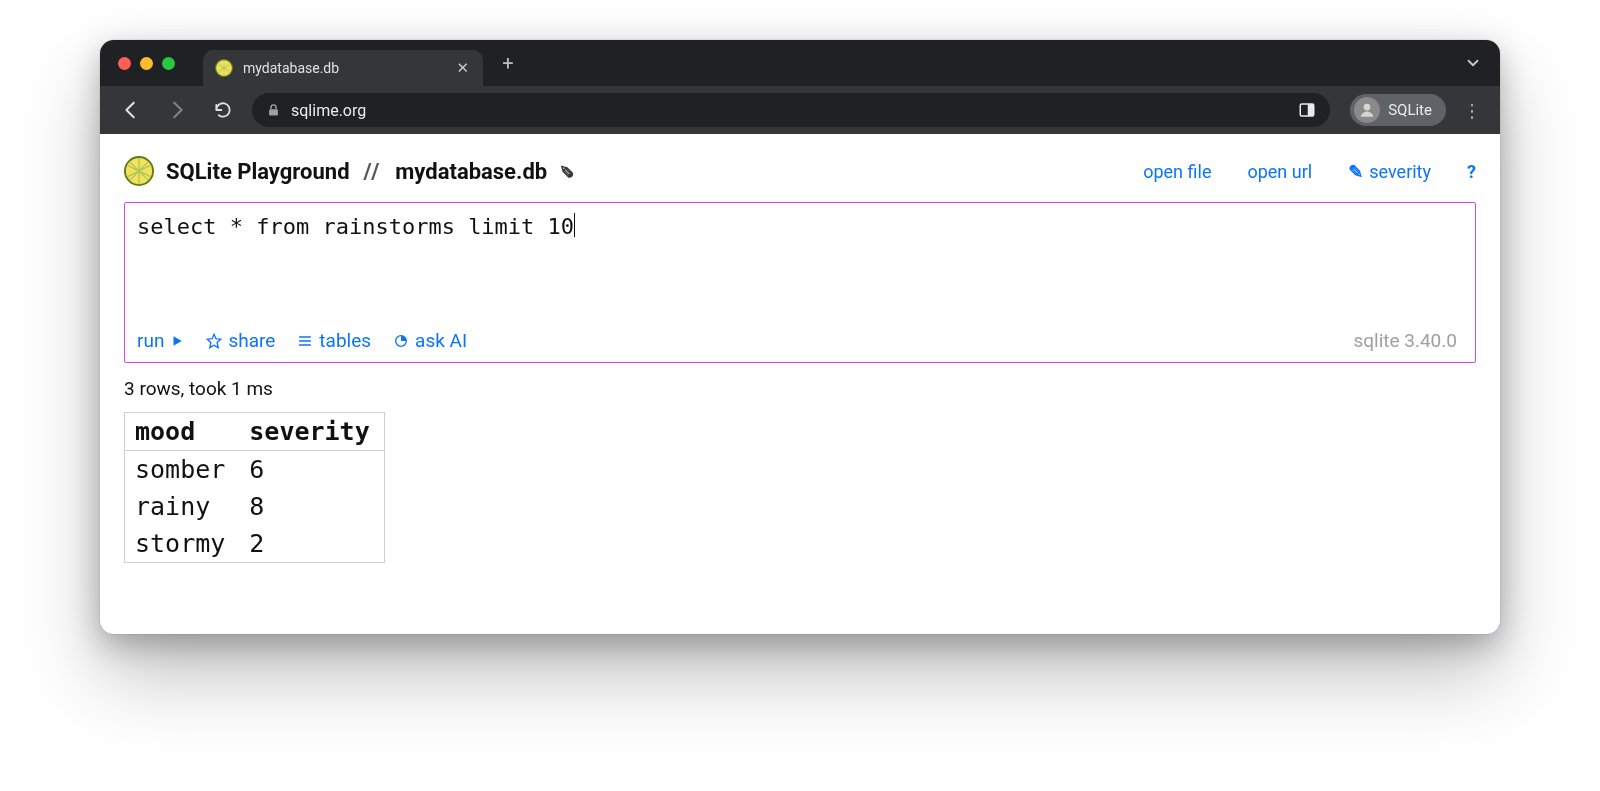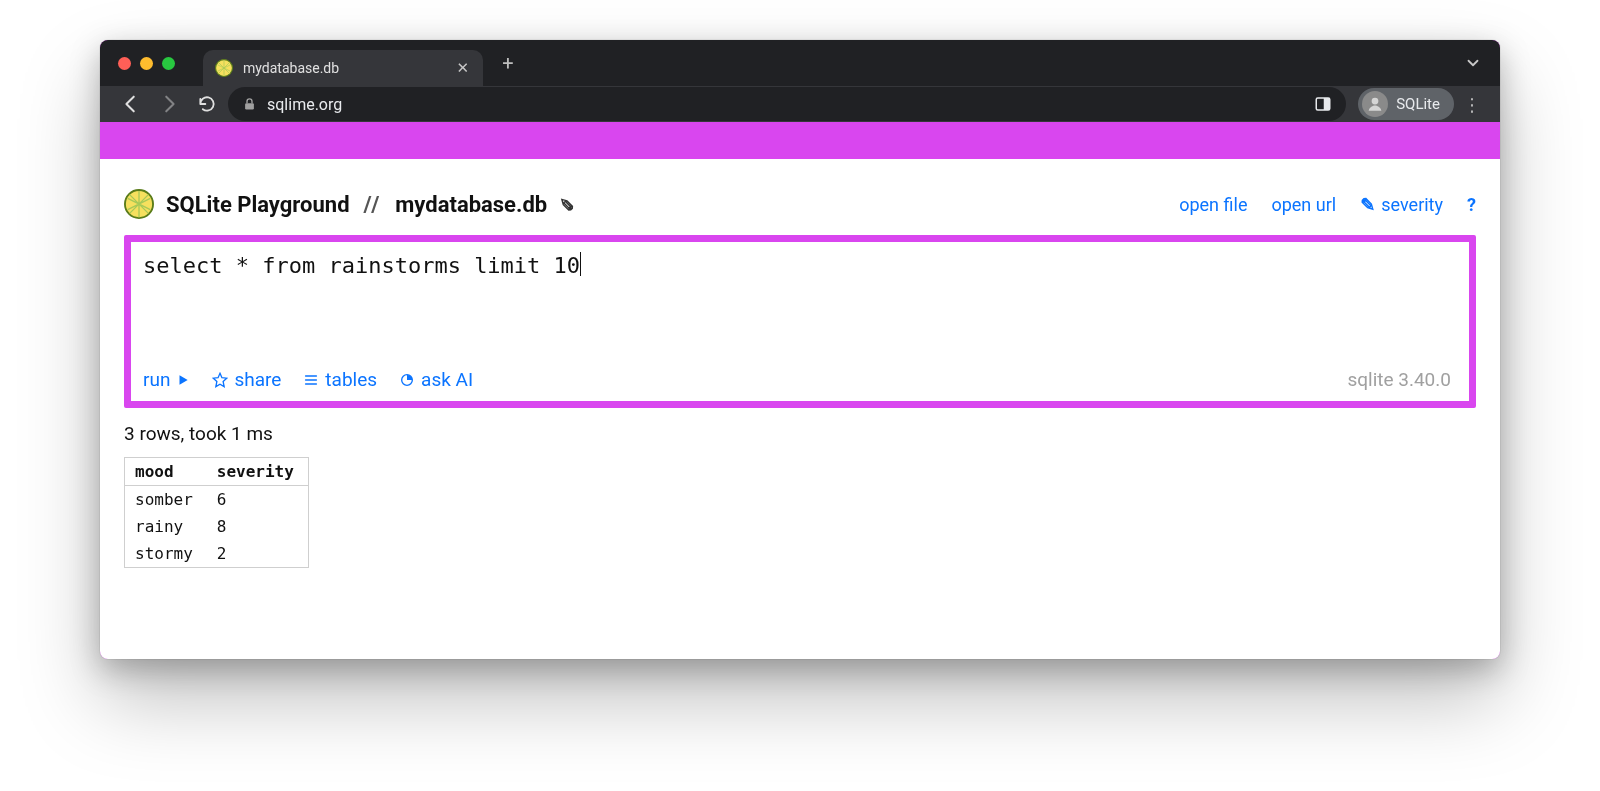--- a/index.html
+++ b/index.html
@@ -7,23 +7,23 @@
   body {
     font-family: -apple-system, BlinkMacSystemFont, "Segoe UI", Roboto, Helvetica, Arial, sans-serif;
     background: #ffffff;
     display: flex;
     align-items: flex-start;
     justify-content: center;
     padding: 40px 0 60px;
   }
   .browser-window {
     width: 1400px;
-    border-radius: 8px;
+    border-radius: 14px;
     overflow: hidden;
-    background: #d946ef;
+    background: #f0abfc;
     box-shadow:
       0 0 0 1px rgba(0,0,0,0.05),
       0 10px 30px rgba(0,0,0,0.25),
       0 40px 80px rgba(0,0,0,0.25);
   }
   
   .tab-strip {
     background: #202124;
     height: 46px;
     display: flex;
@@ -64,25 +64,25 @@
   .new-tab {
     width: 30px; height: 30px; display:flex; align-items:center; justify-content:center;
     color: #bdbdbd; font-size: 20px; align-self:center; cursor:pointer; border-radius:50%;
   }
   .tab-chevron {
     margin-left:auto; color:#c7c7c7; align-self:center; padding:4px 8px; cursor:pointer;
   }
   
   .toolbar {
     background: #35363a;
-    height: 36px;
+    height: 48px;
     display:flex;
     align-items:center;
     padding: 0 14px;
-    gap: 4px;
+    gap: 12px;
   }
   .nav-btn {
     width: 34px; height: 34px; display:flex; align-items:center; justify-content:center;
     color: #bdbdbd; border-radius:50%; cursor:pointer;
   }
   .nav-btn.disabled { opacity: .45; cursor:default; }
   .addr-bar {
     flex:1;
     background: #202124;
     height: 34px;
@@ -106,43 +106,42 @@
   .profile-chip .avatar-circle {
     width: 26px; height:26px; border-radius:50%; background:#8a8a8a;
     display:flex; align-items:center; justify-content:center;
   }
   .profile-chip .avatar-circle svg { fill:#d5d5d5; }
   .kebab { width:28px; display:flex; align-items:center; justify-content:center; color:#bdbdbd; cursor:pointer; font-size:18px; }
 
   
   .page {
     background: #fff;
-    padding: 30px 24px 26px;
+    padding: 22px 24px 26px;
     min-height: 500px;
-    margin-top: 37px;
   }
 
   .crumb-row {
     display:flex; align-items:center; gap:10px;
   }
   .crumb-left { display:flex; align-items:center; gap:12px; font-size:22px; font-weight:700; color:#111; }
   .crumb-left .sep { font-weight:700; color:#555; letter-spacing:2px; padding:0 2px; }
   .crumb-left .pencil { font-size:18px; color:#333; cursor:pointer; transform: rotate(90deg) scaleX(-1);}
-  .crumb-right { margin-left:auto; display:flex; align-items:center; gap:24px;text-align:right; }
+  .crumb-right { margin-left:auto; display:flex; align-items:center; gap:36px;text-align:right; }
   .crumb-link { color:#0b74ff; font-size:18px; cursor:pointer; display:flex; align-items:center; gap:6px; }
   .crumb-link .gear { font-weight:600; }
   .help-link { color:#0b74ff; font-size:18px; font-weight:700; cursor:pointer; }
 
   .logo-lime {
     width: 30px; height: 30px; display:inline-block;
   }
 
   .editor-box {
     margin-top: 16px;
-    border: 7px solid #d946ef;
+    border: 1px solid #d946ef;
     border-radius: 2px;
     display:flex; flex-direction:column;
   }
   .editor-text {
     min-height: 120px;
     padding: 10px 12px 32px;
     font-family: "SFMono-Regular", ui-monospace, Menlo, Consolas, monospace;
     font-size: 22px;
     color: #111;
     white-space: pre;
@@ -163,21 +162,21 @@
   .action .glyph { font-size:16px; line-height:1; display:inline-flex; }
   .version-label { margin-left:auto; color:#a0a0a0; font-size:19px; padding-right: 6px; }
 
   .status-line { margin-top: 14px; font-size:19px; color:#111; }
 
   .result-table {
     margin-top: 12px;
     border: 1px solid #cfcfcf;
     border-collapse: collapse;
     font-family: "SFMono-Regular", ui-monospace, Menlo, Consolas, monospace;
-    font-size: 16px;
+    font-size: 25px;
   }
   .result-table th, .result-table td {
     text-align:left;
     padding: 4px 14px 4px 10px;
     color:#111;
   }
   .result-table th { font-weight:700; }
   .result-table thead tr { border-bottom: 1px solid #cfcfcf; }
 
   svg { display:block; }

